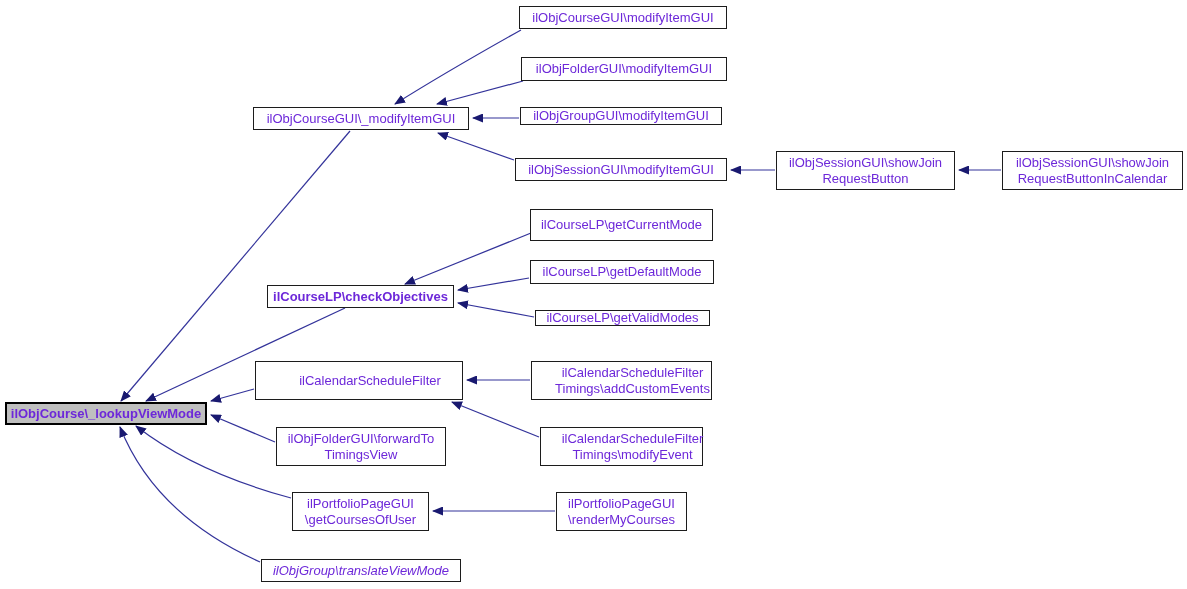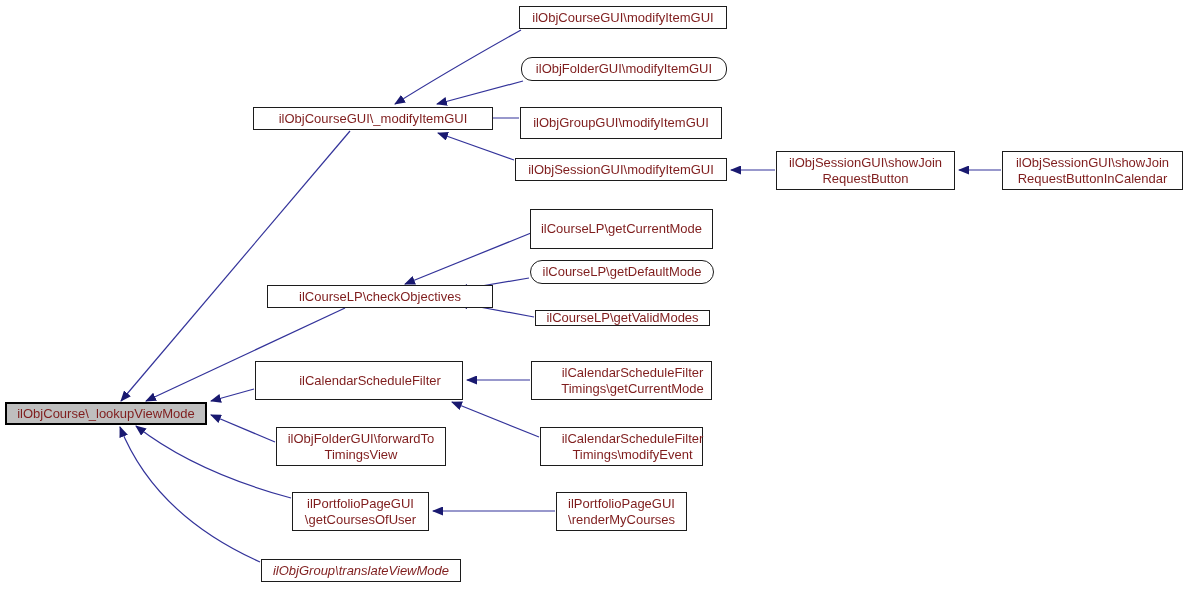--- a/index.html
+++ b/index.html
@@ -3,23 +3,23 @@
 <meta charset="utf-8">
 <style>
   html,body{margin:0;padding:0;background:#ffffff;}
   body{width:1187px;height:589px;font-family:"Liberation Sans","DejaVu Sans",sans-serif;}
   .canvas{position:relative;width:1187px;height:589px;overflow:hidden;background:#ffffff;}
   svg.edge-layer{position:absolute;left:0;top:0;z-index:1;}
   .node{
     position:absolute;box-sizing:border-box;z-index:2;
     background:#ffffff;border:1px solid #1c1c1c;
     display:flex;flex-direction:column;justify-content:center;align-items:center;
-    font-size:13px;line-height:16px;color:#7f1d1d;white-space:nowrap;cursor:pointer;
+    font-size:13px;line-height:16px;color:#6d28d9;white-space:nowrap;cursor:pointer;
   }
-  .node.highlight{background:#bfbfbf;border:2px solid #000000;font-weight:normal;}
+  .node.highlight{background:#bfbfbf;border:2px solid #000000;font-weight:bold;}
   .node.align-left{align-items:center;padding-left:22px;}
   .node span{pointer-events:none;}
 </style>
 </head>
 <body>
 
 <div class="canvas">
   <svg class="edge-layer" width="1187" height="589" viewBox="0 0 1187 589" xmlns="http://www.w3.org/2000/svg">
     <defs>
       <marker id="arrowhead" markerUnits="userSpaceOnUse" markerWidth="11" markerHeight="9" refX="10" refY="4.5" orient="auto">
@@ -44,61 +44,61 @@
         <path d="M 275 442 L 211 415" fill="none" stroke="#33339a" stroke-width="1.2" marker-end="url(#arrowhead)"></path>
         <path d="M 291 498 Q 195 472 136 426" fill="none" stroke="#33339a" stroke-width="1.2" marker-end="url(#arrowhead)"></path>
         <path d="M 555 511 L 433 511" fill="none" stroke="#33339a" stroke-width="1.2" marker-end="url(#arrowhead)"></path>
         <path d="M 260 562 Q 155 515 120 427" fill="none" stroke="#33339a" stroke-width="1.2" marker-end="url(#arrowhead)"></path>
       </g>
   </svg>
   <div id="nodes-layer">
       <div class="node highlight" style="left: 5px; top: 402px; width: 202px; height: 23px;">
         <span>ilObjCourse\_lookupViewMode</span>
       </div>
-      <div class="node" style="left: 253px; top: 107px; width: 240px; height: 23px;">
+      <div class="node" style="left: 253px; top: 107px; width: 216px; height: 23px;">
         <span>ilObjCourseGUI\_modifyItemGUI</span>
       </div>
       <div class="node" style="left: 519px; top: 6px; width: 208px; height: 23px;">
         <span>ilObjCourseGUI\modifyItemGUI</span>
       </div>
-      <div class="node" style="left: 521px; top: 57px; width: 206px; height: 24px; border-radius: 11px;">
+      <div class="node" style="left: 521px; top: 57px; width: 206px; height: 24px;">
         <span>ilObjFolderGUI\modifyItemGUI</span>
       </div>
-      <div class="node" style="left: 520px; top: 107px; width: 202px; height: 32px;">
+      <div class="node" style="left: 520px; top: 107px; width: 202px; height: 18px;">
         <span>ilObjGroupGUI\modifyItemGUI</span>
       </div>
       <div class="node" style="left: 515px; top: 158px; width: 212px; height: 23px;">
         <span>ilObjSessionGUI\modifyItemGUI</span>
       </div>
       <div class="node" style="left: 776px; top: 151px; width: 179px; height: 39px;">
         <span>ilObjSessionGUI\showJoin</span>
         <span>RequestButton</span>
       </div>
       <div class="node" style="left: 1002px; top: 151px; width: 181px; height: 39px;">
         <span>ilObjSessionGUI\showJoin</span>
         <span>RequestButtonInCalendar</span>
       </div>
-      <div class="node" style="left: 530px; top: 209px; width: 183px; height: 40px;">
+      <div class="node" style="left: 530px; top: 209px; width: 183px; height: 32px;">
         <span>ilCourseLP\getCurrentMode</span>
       </div>
-      <div class="node" style="left: 530px; top: 260px; width: 184px; height: 24px; border-radius: 12px;">
+      <div class="node" style="left: 530px; top: 260px; width: 184px; height: 24px;">
         <span>ilCourseLP\getDefaultMode</span>
       </div>
       <div class="node" style="left: 535px; top: 310px; width: 175px; height: 16px;">
         <span>ilCourseLP\getValidModes</span>
       </div>
-      <div class="node" style="left: 267px; top: 285px; width: 226px; height: 23px;">
+      <div class="node" style="left: 267px; top: 285px; width: 187px; height: 23px; font-weight: bold;">
         <span>ilCourseLP\checkObjectives</span>
       </div>
       <div class="node align-left" style="left: 255px; top: 361px; width: 208px; height: 39px;">
         <span>ilCalendarScheduleFilter</span>
       </div>
       <div class="node align-left" style="left: 531px; top: 361px; width: 181px; height: 39px;">
         <span>ilCalendarScheduleFilter</span>
-        <span>Timings\getCurrentMode</span>
+        <span>Timings\addCustomEvents</span>
       </div>
       <div class="node align-left" style="left: 540px; top: 427px; width: 163px; height: 39px;">
         <span>ilCalendarScheduleFilter</span>
         <span>Timings\modifyEvent</span>
       </div>
       <div class="node" style="left: 276px; top: 427px; width: 170px; height: 39px;">
         <span>ilObjFolderGUI\forwardTo</span>
         <span>TimingsView</span>
       </div>
       <div class="node" style="left: 292px; top: 492px; width: 137px; height: 39px;">

